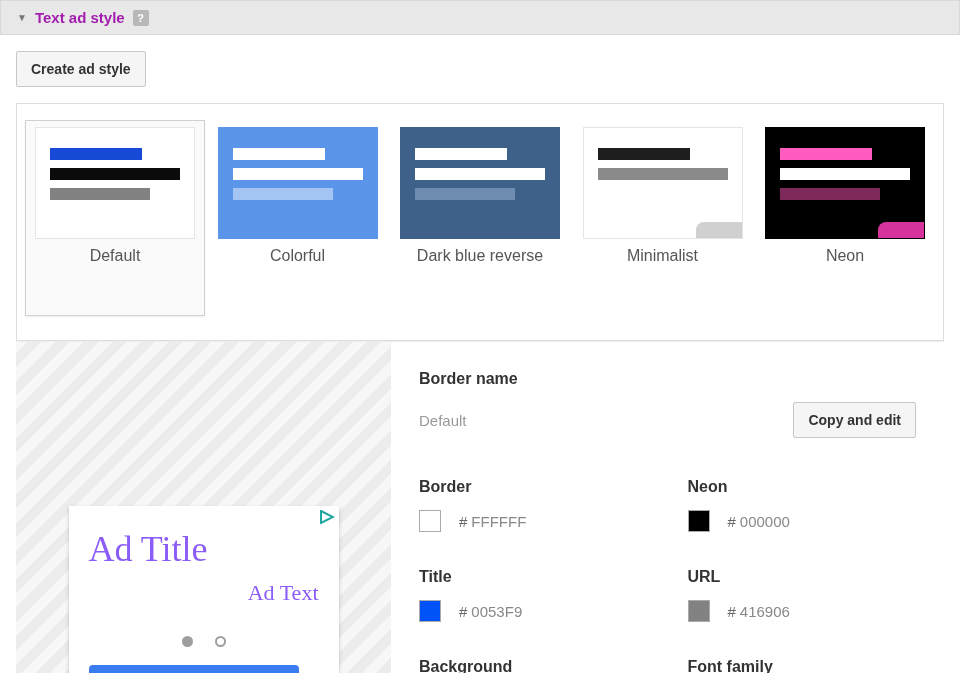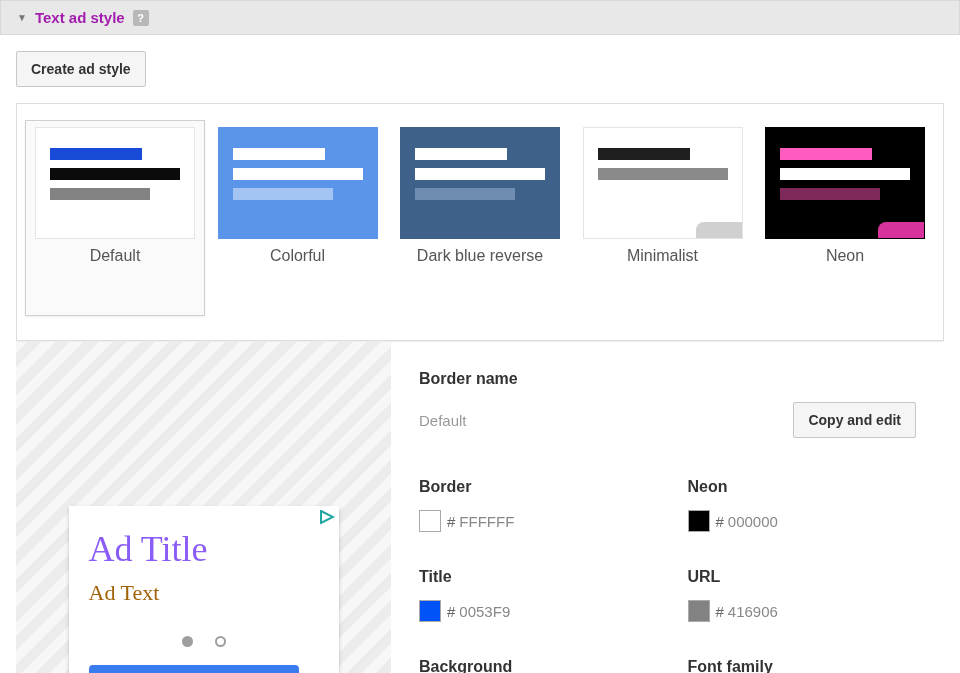--- a/index.html
+++ b/index.html
@@ -146,22 +146,23 @@
   }
   .ad-title {
     font-family: Georgia, 'Times New Roman', serif;
     font-size: 36px;
     color: #8b5cf6;
     margin-bottom: 10px;
   }
   .ad-text {
     font-family: Georgia, 'Times New Roman', serif;
     font-size: 22px;
-    color: #a16207;
+    color: #8b5cf6;
     margin-bottom: 30px;
+    text-align: right;
   }
   .pager {
     display: flex;
     gap: 22px;
     justify-content: center;
   }
   .pager .dot {
     width: 11px; height: 11px;
     border-radius: 50%;
     border: 2px solid #9e9e9e;
@@ -194,21 +195,21 @@
   .fld-value { color: #999; font-size: 15px; }
   .style-name-row {
     display: flex;
     justify-content: space-between;
     align-items: center;
     margin-bottom: 40px;
   }
   .swatch-row {
     display: flex;
     align-items: center;
-    gap: 6px;
+    gap: 18px;
     margin-bottom: 36px;
   }
   .swatch {
     width: 22px; height: 22px;
     border: 1px solid #aaa;
     display: inline-block;
   }
   .hex-txt { color: #888; font-size: 15px; }
   .hash { color: #666; margin-right: 4px; }
 </style>

